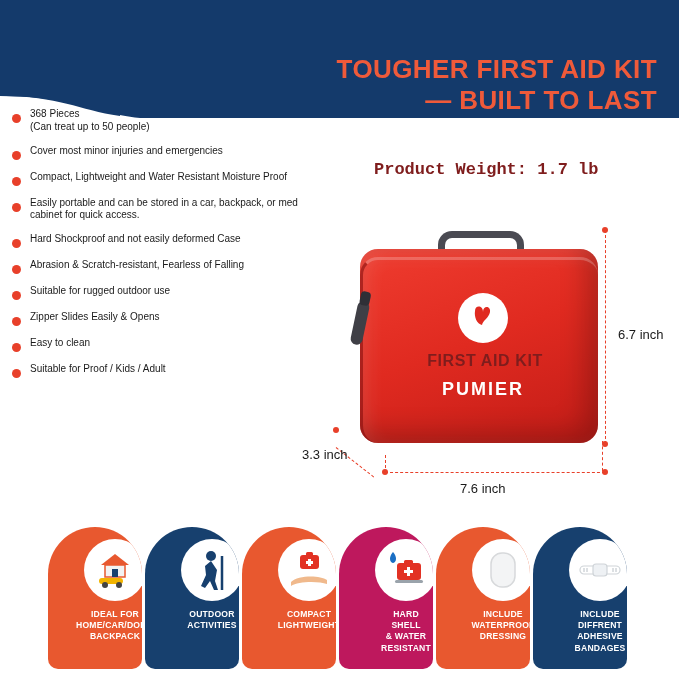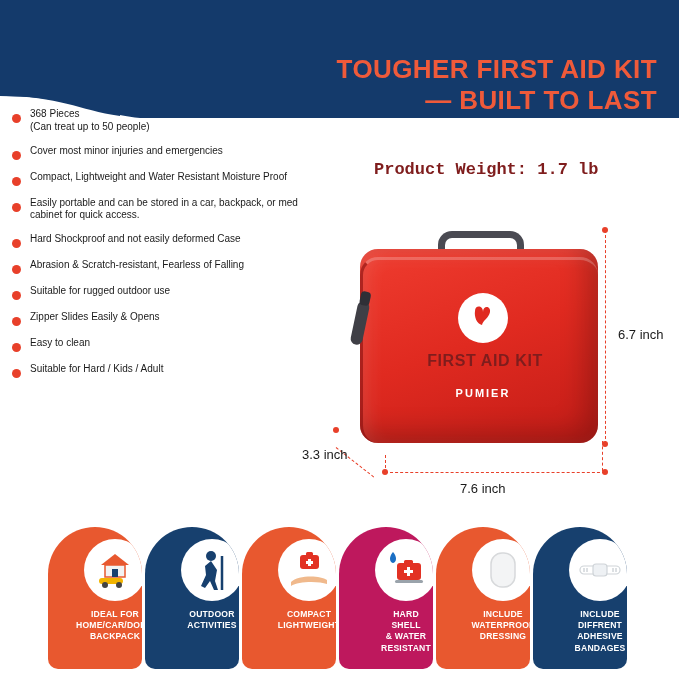--- a/index.html
+++ b/index.html
@@ -156,26 +156,26 @@
     width: 190px;
     text-align: center;
     color: #7f1d1d;
     font-weight: bold;
     font-size: 16px;
     letter-spacing: 0.6px;
   }
   .case-sub {
     position: absolute;
     left: 58px;
-    top: 172px;
+    top: 164px;
     width: 190px;
     text-align: center;
     color: #ffffff;
     font-weight: bold;
-    font-size: 11px;
+    font-size: 18px;
     letter-spacing: 2px;
   }
 
   
   .dim-label {
     position: absolute;
     font-size: 13px;
     color: #1a1a1a;
   }
   .dim-line {
@@ -282,21 +282,21 @@
   <div class="feature">
     <span class="bullet"></span>
     <span class="feature-text">Zipper Slides Easily &amp; Opens</span>
   </div>
   <div class="feature">
     <span class="bullet"></span>
     <span class="feature-text">Easy to clean</span>
   </div>
   <div class="feature">
     <span class="bullet"></span>
-    <span class="feature-text">Suitable for Hard / Kids / Adult</span>
+    <span class="feature-text">Suitable for Proof / Kids / Adult</span>
   </div>
 </div>
 
 <div class="product-weight">Product Weight: 1.7 lb</div>
 
 <div class="product-area">
 
   <div class="dot" style="left:272px; top:12px;"></div>
   <div class="dot" style="left:272px; top:226px;"></div>
   <div class="dot" style="left:3px; top:212px;"></div>

